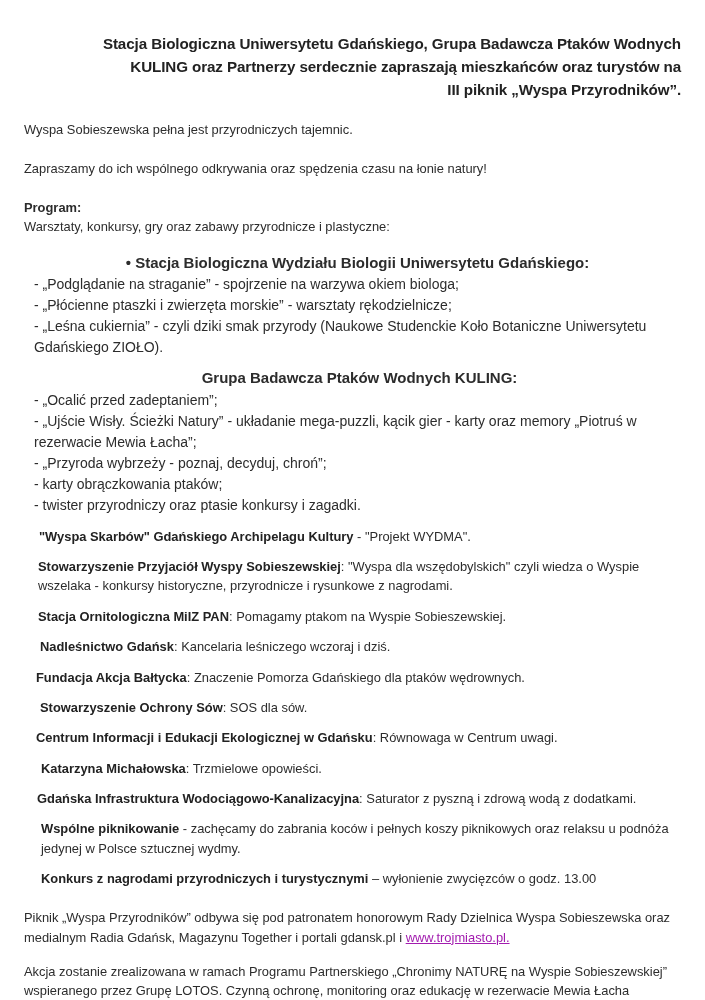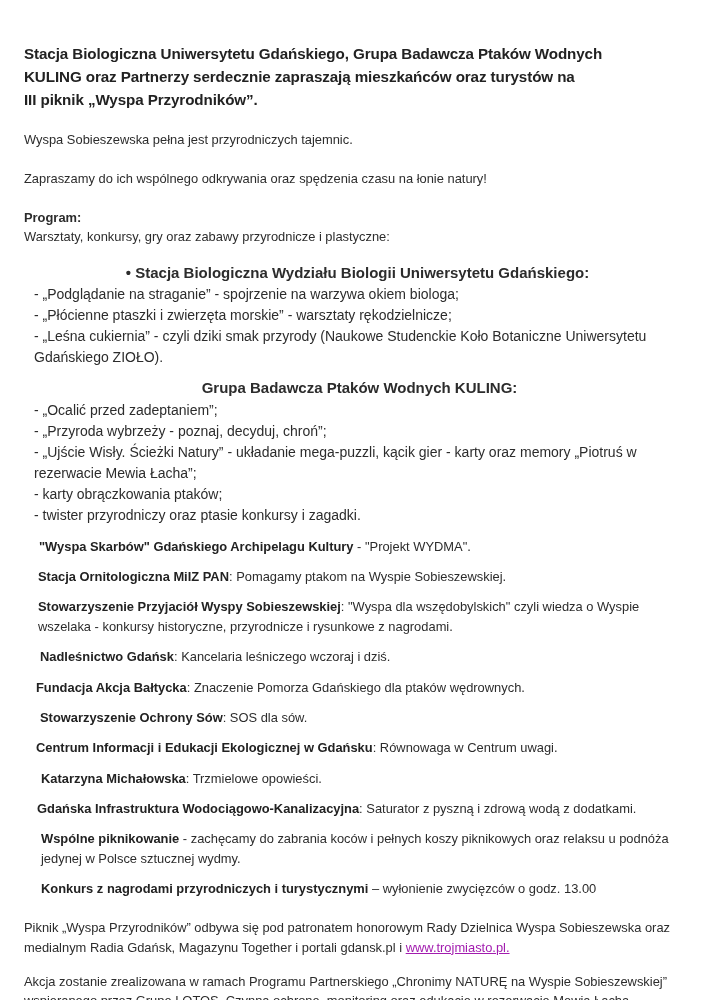--- a/index.html
+++ b/index.html
@@ -19,22 +19,22 @@
   .page {
     position: relative;
     width: 705px;
     height: 1000px;
     background: #ffffff;
     box-sizing: border-box;
     padding: 0 24px;
   }
   .doc-title {
     margin: 0;
-    padding-top: 42px;
-    text-align: left;
+    padding-top: 32px;
+    text-align: right;
     font-size: 15.2px;
     font-weight: bold;
     line-height: 1.52;
     letter-spacing: -0.1px;
     color: #222222;
   }
   .doc-title .tline { display: block; }
 
   p.para {
     margin: 0;
@@ -124,32 +124,32 @@
     <div class="dash-line">- „Leśna cukiernia” - czyli dziki smak przyrody (Naukowe Studenckie Koło Botaniczne Uniwersytetu Gdańskiego ZIOŁO).</div>
   </div>
 
   <div class="sp-sm"></div>
 
   <div class="block" style="margin-left:14px;">
     <div class="block-head">
       <span>Grupa Badawcza Ptaków Wodnych KULING</span><span>:</span>
     </div>
     <div class="dash-line" style="margin-left:-4px;">- „Ocalić przed zadeptaniem”;</div>
+    <div class="dash-line" style="margin-left:-4px;">- „Ujście Wisły. Ścieżki Natury” - układanie mega-puzzli, kącik gier - karty oraz memory „Piotruś w rezerwacie Mewia Łacha”;</div>
     <div class="dash-line" style="margin-left:-4px;">- „Przyroda wybrzeży - poznaj, decyduj, chroń”;</div>
-    <div class="dash-line" style="margin-left:-4px;">- „Ujście Wisły. Ścieżki Natury” - układanie mega-puzzli, kącik gier - karty oraz memory „Piotruś w rezerwacie Mewia Łacha”;</div>
     <div class="dash-line" style="margin-left:-4px;">- karty obrączkowania ptaków;</div>
     <div class="dash-line" style="margin-left:-4px;">- twister przyrodniczy oraz ptasie konkursy i zagadki.</div>
   </div>
 
   <div>
     <p class="para org" style="margin-left:15px;"><b>"Wyspa Skarbów" Gdańskiego Archipelagu Kultury</b><span> - </span><span>"Projekt WYDMA".</span></p>
 
+    <p class="para org" style="margin-left:14px;"><b>Stowarzyszenie Przyjaciół Wyspy Sobieszewskiej</b><span>: </span><span>"Wyspa dla wszędobylskich" czyli wiedza o Wyspie wszelaka - konkursy historyczne, przyrodnicze i rysunkowe z nagrodami.</span></p>
+
     <p class="para org" style="margin-left:14px;"><b>Stacja Ornitologiczna MiIZ PAN</b><span>: </span><span>Pomagamy ptakom na Wyspie Sobieszewskiej.</span></p>
-
-    <p class="para org" style="margin-left:14px;"><b>Stowarzyszenie Przyjaciół Wyspy Sobieszewskiej</b><span>: </span><span>"Wyspa dla wszędobylskich" czyli wiedza o Wyspie wszelaka - konkursy historyczne, przyrodnicze i rysunkowe z nagrodami.</span></p>
 
     <p class="para org" style="margin-left:16px;"><b>Nadleśnictwo Gdańsk</b><span>: </span><span>Kancelaria leśniczego wczoraj i dziś.</span></p>
 
     <p class="para org" style="margin-left:12px;"><b>Fundacja Akcja Bałtycka</b><span>: </span><span>Znaczenie Pomorza Gdańskiego dla ptaków wędrownych.</span></p>
 
     <p class="para org" style="margin-left:16px;"><b>Stowarzyszenie Ochrony Sów</b><span>: </span><span>SOS dla sów.</span></p>
 
     <p class="para org" style="margin-left:12px;"><b>Centrum Informacji i Edukacji Ekologicznej w Gdańsku</b><span>: </span><span>Równowaga w Centrum uwagi.</span></p>
 
     <p class="para org" style="margin-left:17px;"><b>Katarzyna Michałowska</b><span>: </span><span>Trzmielowe opowieści.</span></p>

